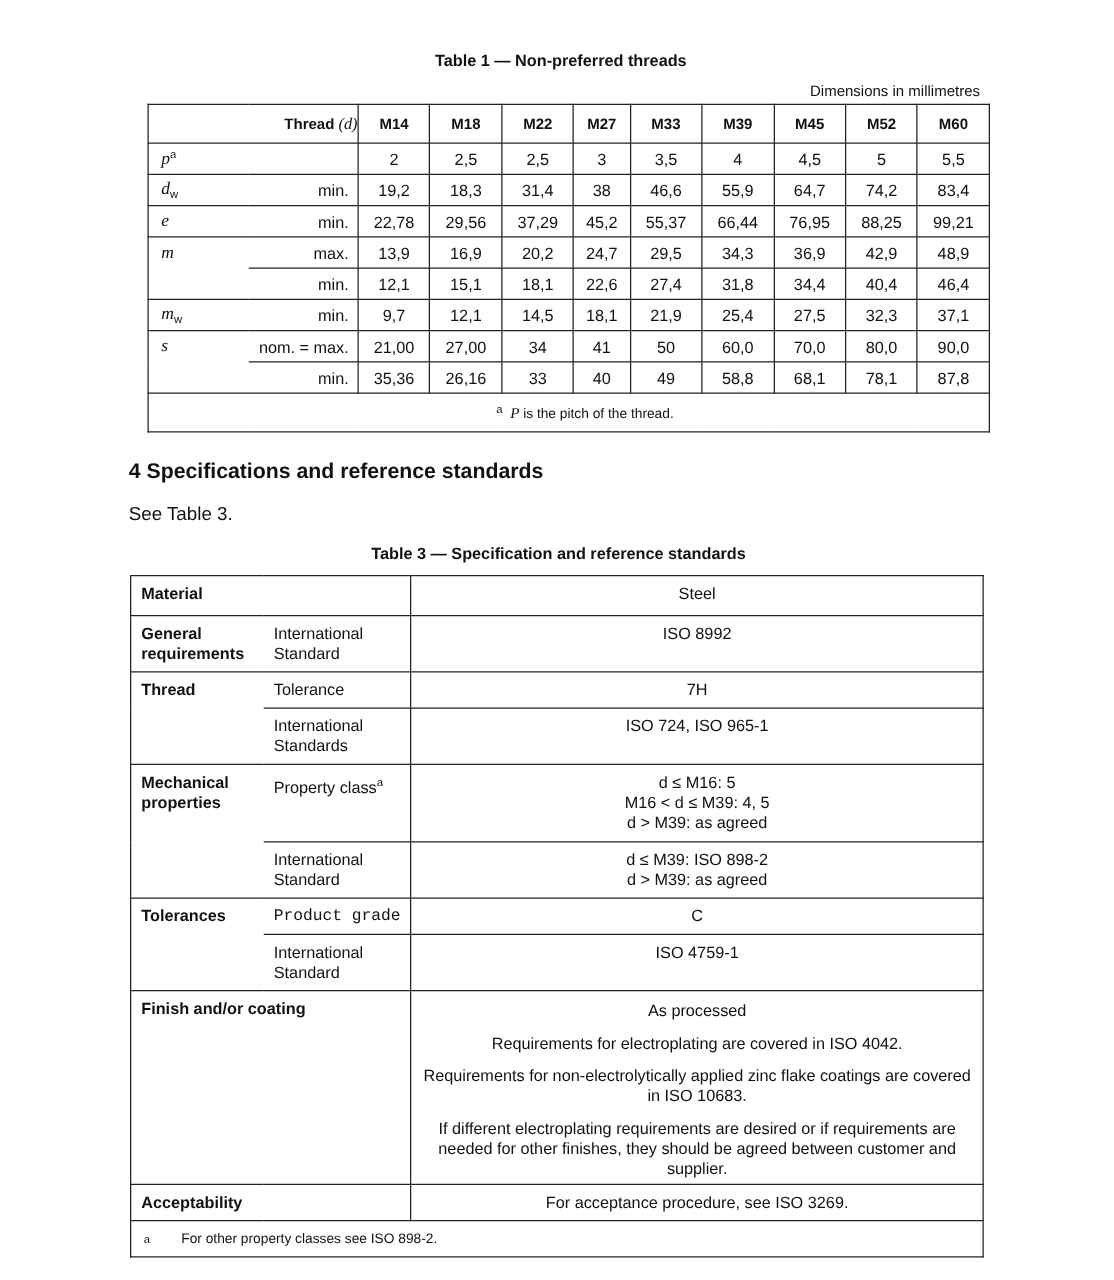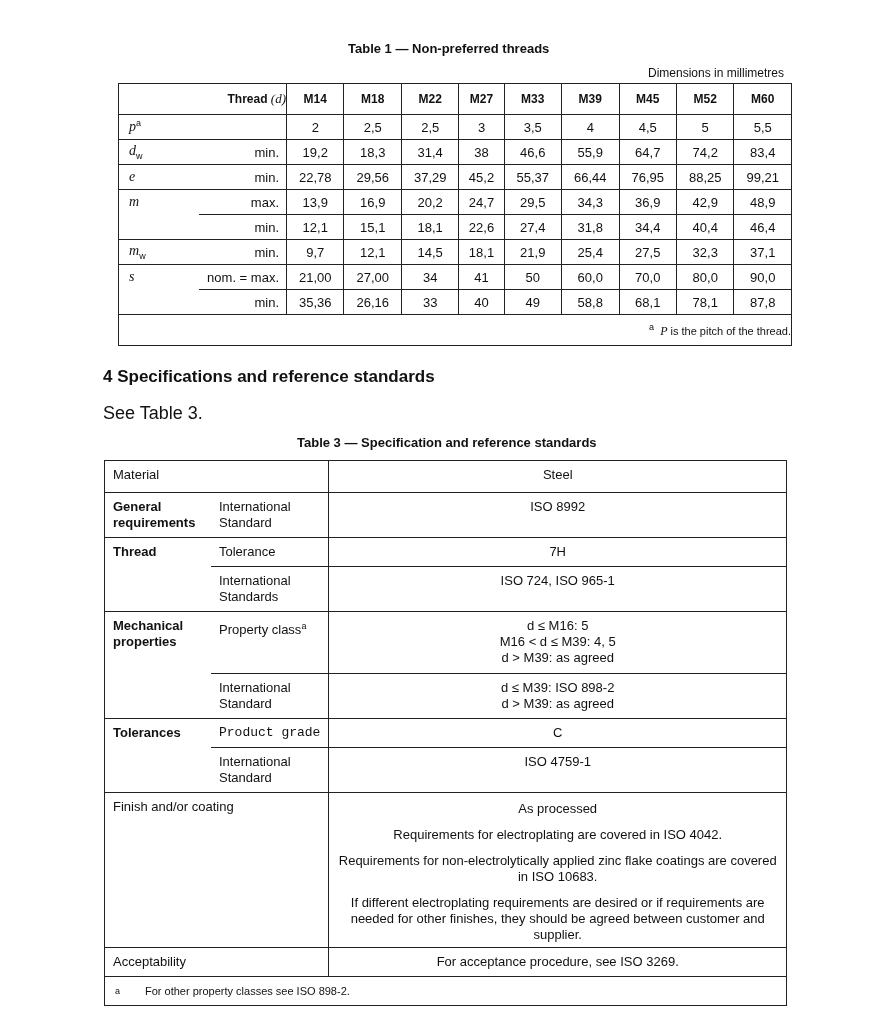--- a/index.html
+++ b/index.html
@@ -17,32 +17,32 @@
   sub { font-size: 9px; }
 
   
   #t2 { left: 118px; top: 83px; width: 674px; }
   #t2 td { height: 24px; text-align: center; }
   #t2 .hdr td { height: 30px; font-weight: bold; font-size: 12px; }
   #t2 td.lbl { text-align: left; padding-left: 10px; border-right: none; width: 70px; }
   #t2 td.qual { text-align: right; padding-right: 7px; border-left: none; width: 80px; }
   #t2 td.nob { border-top: none; }
   #t2 td.nobb { border-bottom: none; }
-  #t2 .foot td { text-align: right; padding-left: 26px; height: 30px; font-size: 11px; }
+  #t2 .foot td { text-align: center; padding-left: 26px; height: 30px; font-size: 11px; }
 
   h2 { position: absolute; left: 103px; top: 367px; margin: 0; font-size: 17px; font-weight: bold; }
-  .para { position: absolute; left: 103px; top: 403px; font-size: 18px; }
+  .para { position: absolute; left: 103px; top: 403px; font-size: 15px; }
 
   
   #t3 { left: 104px; top: 460px; width: 683px; }
   #t3 td { vertical-align: top; padding: 6px 8px; line-height: 16px; }
   #t3 td.c1 { font-weight: bold; width: 90px; border-right: none; }
   #t3 td.c2 { width: 86px; border-left: none; margin-left: 24px; }
   #t3 td.c3 { text-align: center; }
-  #t3 td.span2 { font-weight: normal; }
+  #t3 td.span2 { font-weight: bold; }
   #t3 td.nob { border-top: none; }
   #t3 td.nobb { border-bottom: none; }
   #t3 .foot td { font-size: 11px; padding: 6px 10px; }
   .fnmark { display: inline-block; width: 30px; font-size: 9px; vertical-align: top; }
   .fin p { margin: 0 0 10px 0; }
   .fin p:last-child { margin-bottom: 0; }
 </style>
 </head>
 <body>
 

